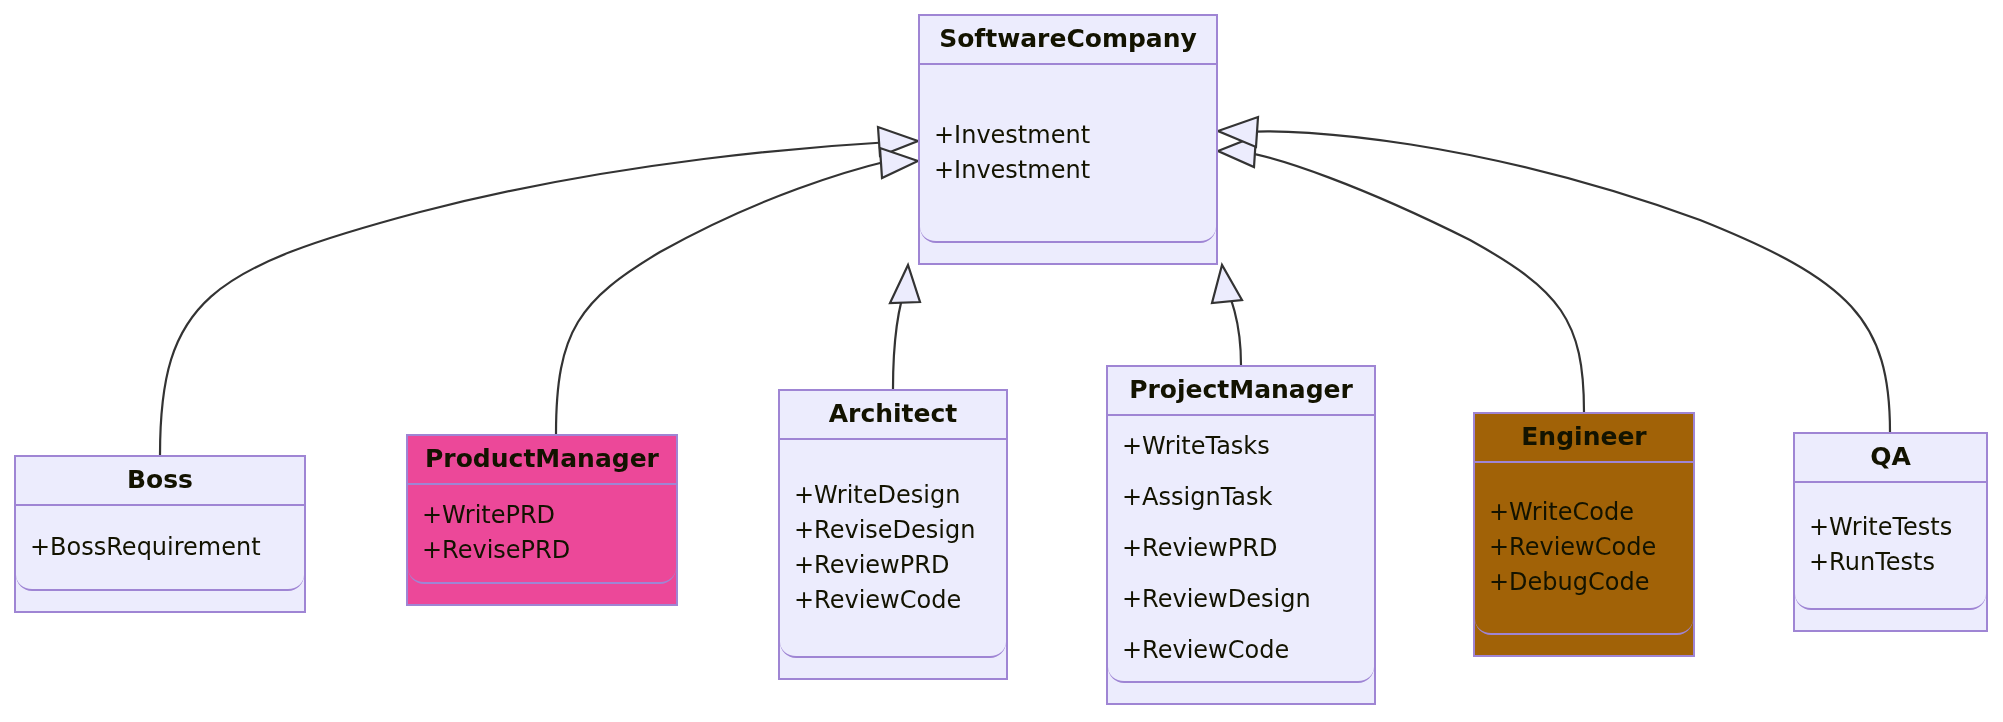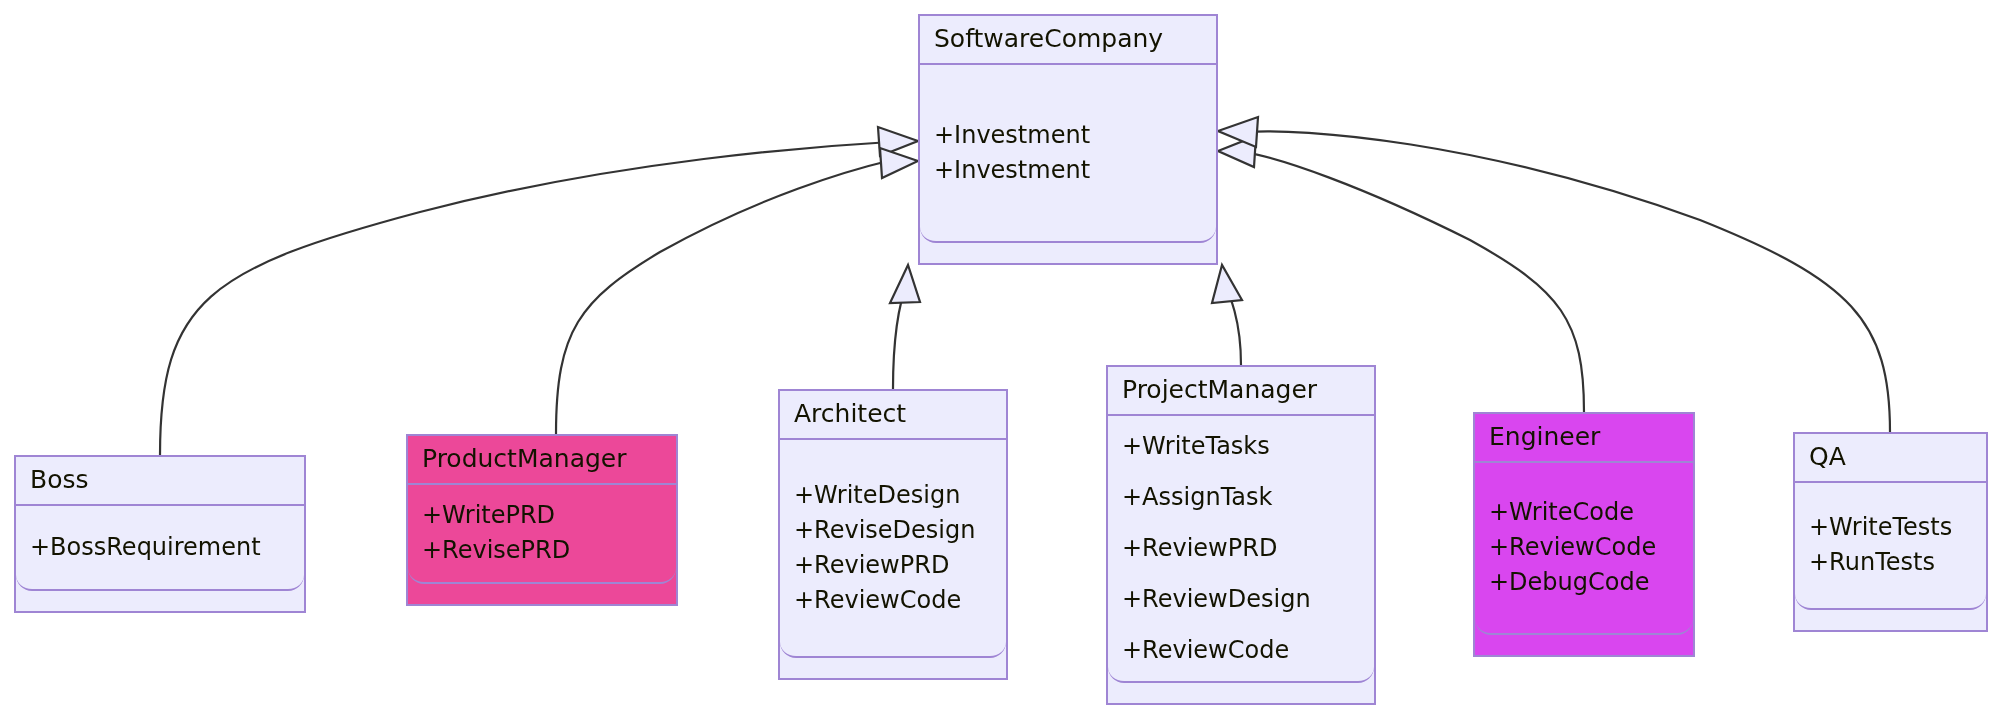--- a/index.html
+++ b/index.html
@@ -33,21 +33,22 @@
     position: absolute;
     box-sizing: border-box;
     background: #ececfd;
     border: 2px solid #9f85d4;
     display: flex;
     flex-direction: column;
     z-index: 2;
   }
   .uml-title {
     box-sizing: border-box;
-    font-weight: normal;
+    text-align: center;
+    font-weight: bold;
     font-size: 25px;
     color: #131300;
     padding: 10px 14px 11px 14px;
     border-bottom: 2px solid #b91c1c;
     line-height: 1.02;
     white-space: nowrap;
   }
   .uml-attrs {
     box-sizing: border-box;
     flex: 1 1 auto;
@@ -133,21 +134,21 @@
         <div class="uml-title" style="border-bottom-color: rgb(159, 133, 212);">ProjectManager</div>
         <div class="uml-attrs" style="border-bottom-color: rgb(159, 133, 212); justify-content: space-between;">
           <div class="uml-attr">+WriteTasks</div>
           <div class="uml-attr">+AssignTask</div>
           <div class="uml-attr">+ReviewPRD</div>
           <div class="uml-attr">+ReviewDesign</div>
           <div class="uml-attr">+ReviewCode</div>
         </div>
         <div class="uml-methods"></div>
       </div>
-      <div class="uml-class" style="left: 1473px; top: 412px; width: 222px; height: 245px; background: #d946ef; border-color: rgb(159, 133, 212);">
+      <div class="uml-class" style="left: 1473px; top: 412px; width: 222px; height: 245px; background: #a16207; border-color: rgb(159, 133, 212);">
         <div class="uml-title" style="border-bottom-color: rgb(159, 133, 212);">Engineer</div>
         <div class="uml-attrs" style="border-bottom-color: rgb(159, 133, 212);">
           <div class="uml-attr">+WriteCode</div>
           <div class="uml-attr">+ReviewCode</div>
           <div class="uml-attr">+DebugCode</div>
         </div>
         <div class="uml-methods"></div>
       </div>
       <div class="uml-class" style="left: 1793px; top: 432px; width: 195px; height: 200px; background: rgb(236, 236, 253); border-color: rgb(159, 133, 212);">
         <div class="uml-title" style="border-bottom-color: rgb(159, 133, 212);">QA</div>

